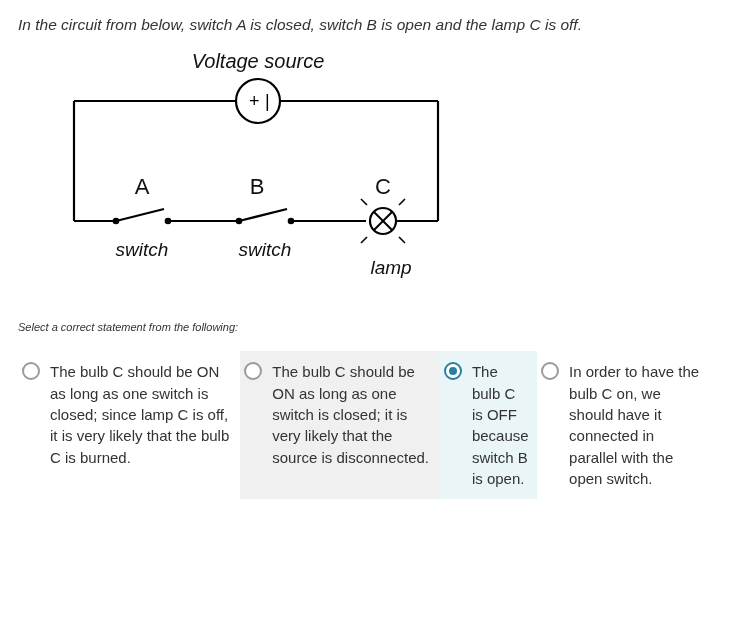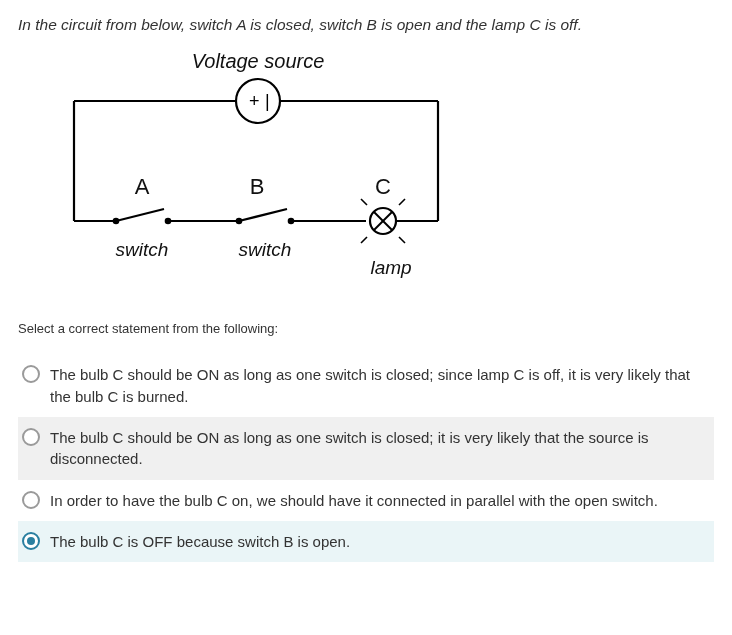--- a/index.html
+++ b/index.html
@@ -7,22 +7,22 @@
     margin: 0;
     padding: 14px 18px;
     font-family: Arial, Helvetica, sans-serif;
     font-size: 15px;
     color: #333;
     background: #fff;
     width: 732px;
   }
   .question-text { margin-bottom: 10px; line-height: 1.45; font-size: 15.5px; font-style: italic; }
   .circuit-wrap { margin: 8px 0 20px 0; text-decoration: underline; }
-  .prompt { margin: 22px 0 18px 0; font-size: 13px; }
-  .options { display: flex; flex-direction: column; gap: 0; }
+  .prompt { margin: 22px 0 18px 0; font-size: 11px; font-style: italic; }
+  .options { display: flex; flex-direction: row; gap: 0; }
   .option {
     display: flex;
     align-items: flex-start;
     gap: 10px;
     padding: 10px 8px 10px 4px;
     line-height: 1.42;
     cursor: pointer;
   }
   .option.hover-bg { background: #f0f0f0; }
   .option.selected-bg { background: #eaf5f7; }
@@ -107,21 +107,21 @@
 
 <div class="options">
   <label class="option">
     <span class="radio"></span>
     <span class="opt-text">The bulb C should be ON as long as one switch is closed; since lamp C is off, it is very likely that the bulb C is burned.</span>
   </label>
   <label class="option hover-bg">
     <span class="radio"></span>
     <span class="opt-text">The bulb C should be ON as long as one switch is closed; it is very likely that the source is disconnected.</span>
   </label>
+  <label class="option selected-bg">
+    <span class="radio checked"></span>
+    <span class="opt-text">The bulb C is OFF because switch B is open.</span>
+  </label>
   <label class="option">
     <span class="radio"></span>
     <span class="opt-text">In order to have the bulb C on, we should have it connected in parallel with the open switch.</span>
   </label>
-  <label class="option selected-bg">
-    <span class="radio checked"></span>
-    <span class="opt-text">The bulb C is OFF because switch B is open.</span>
-  </label>
 </div>
 
 </body></html>

